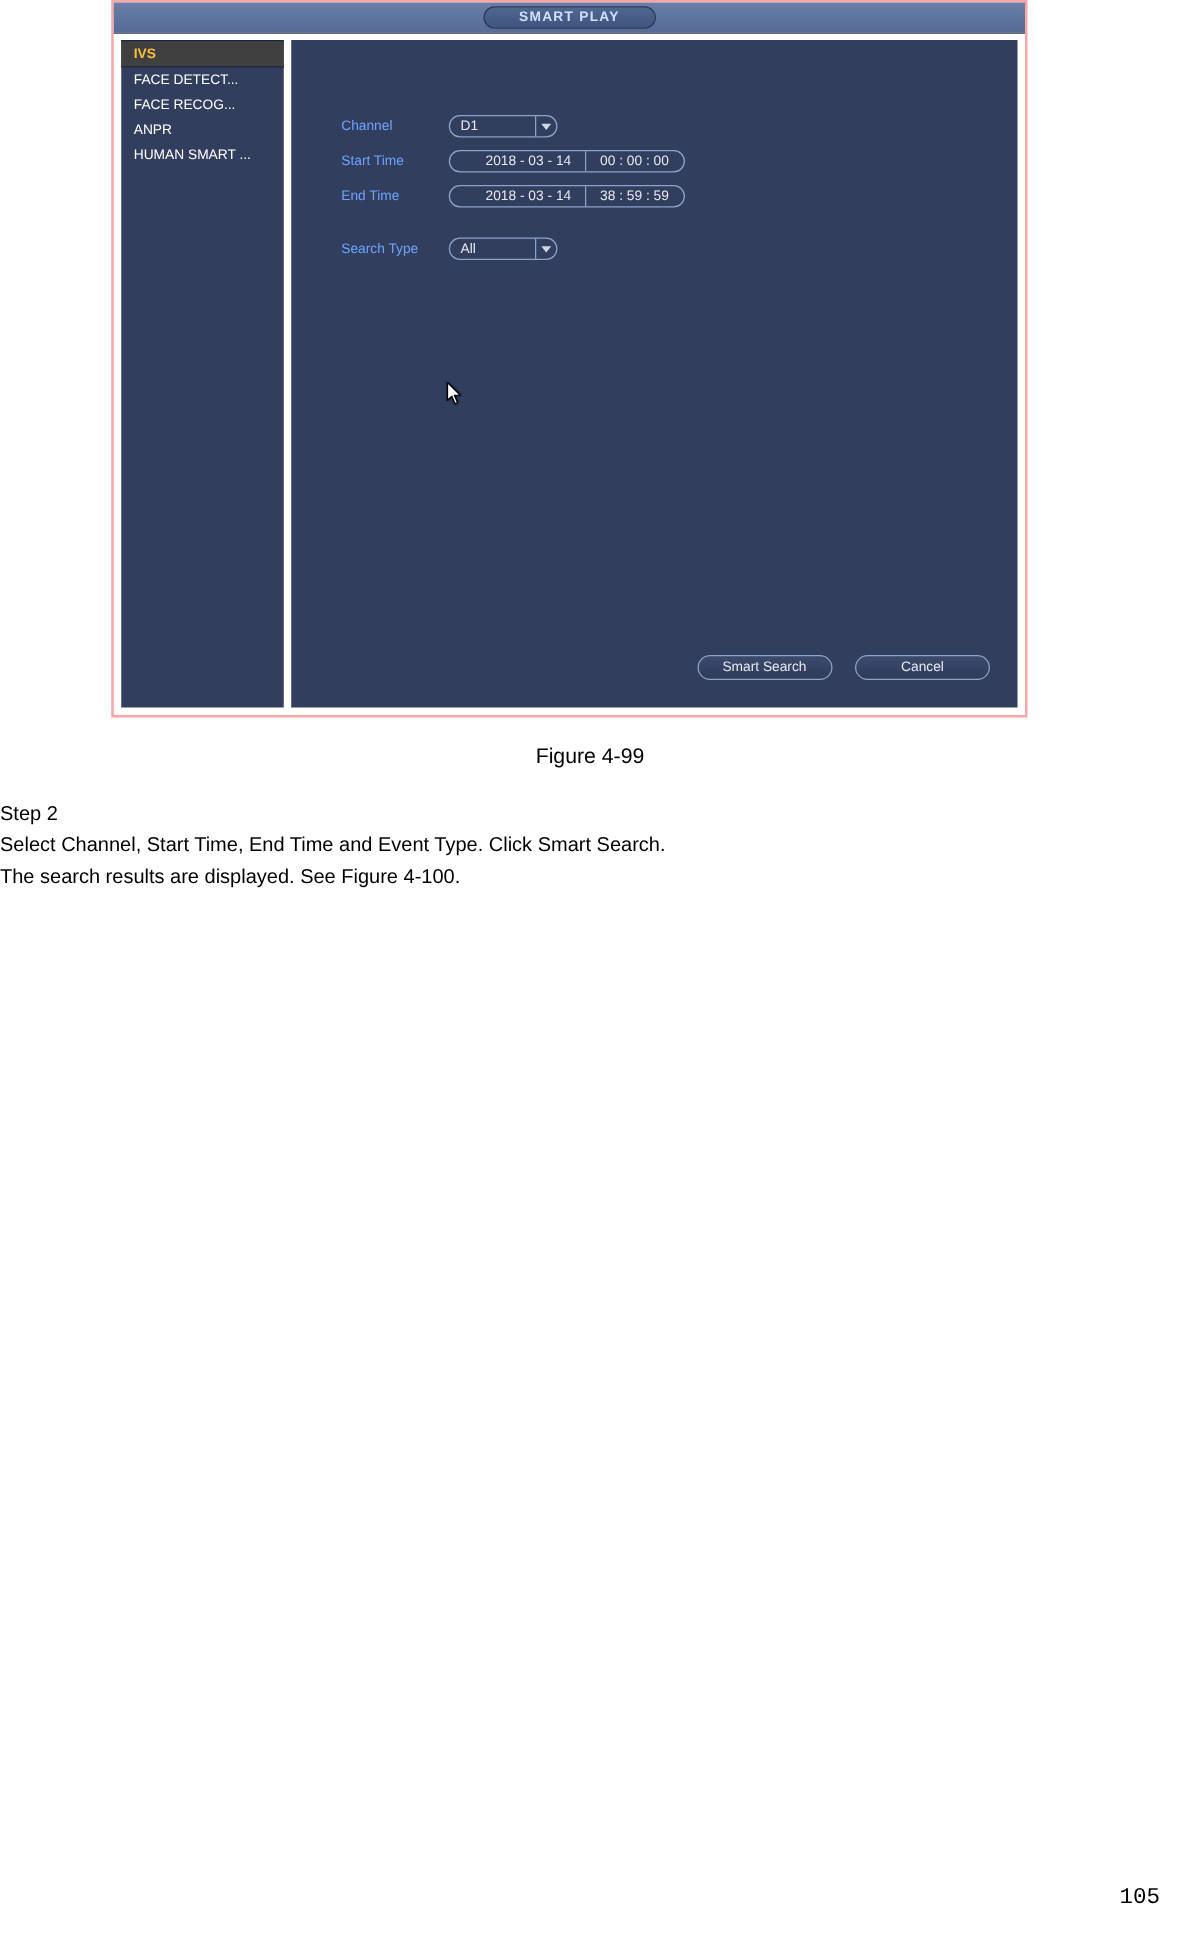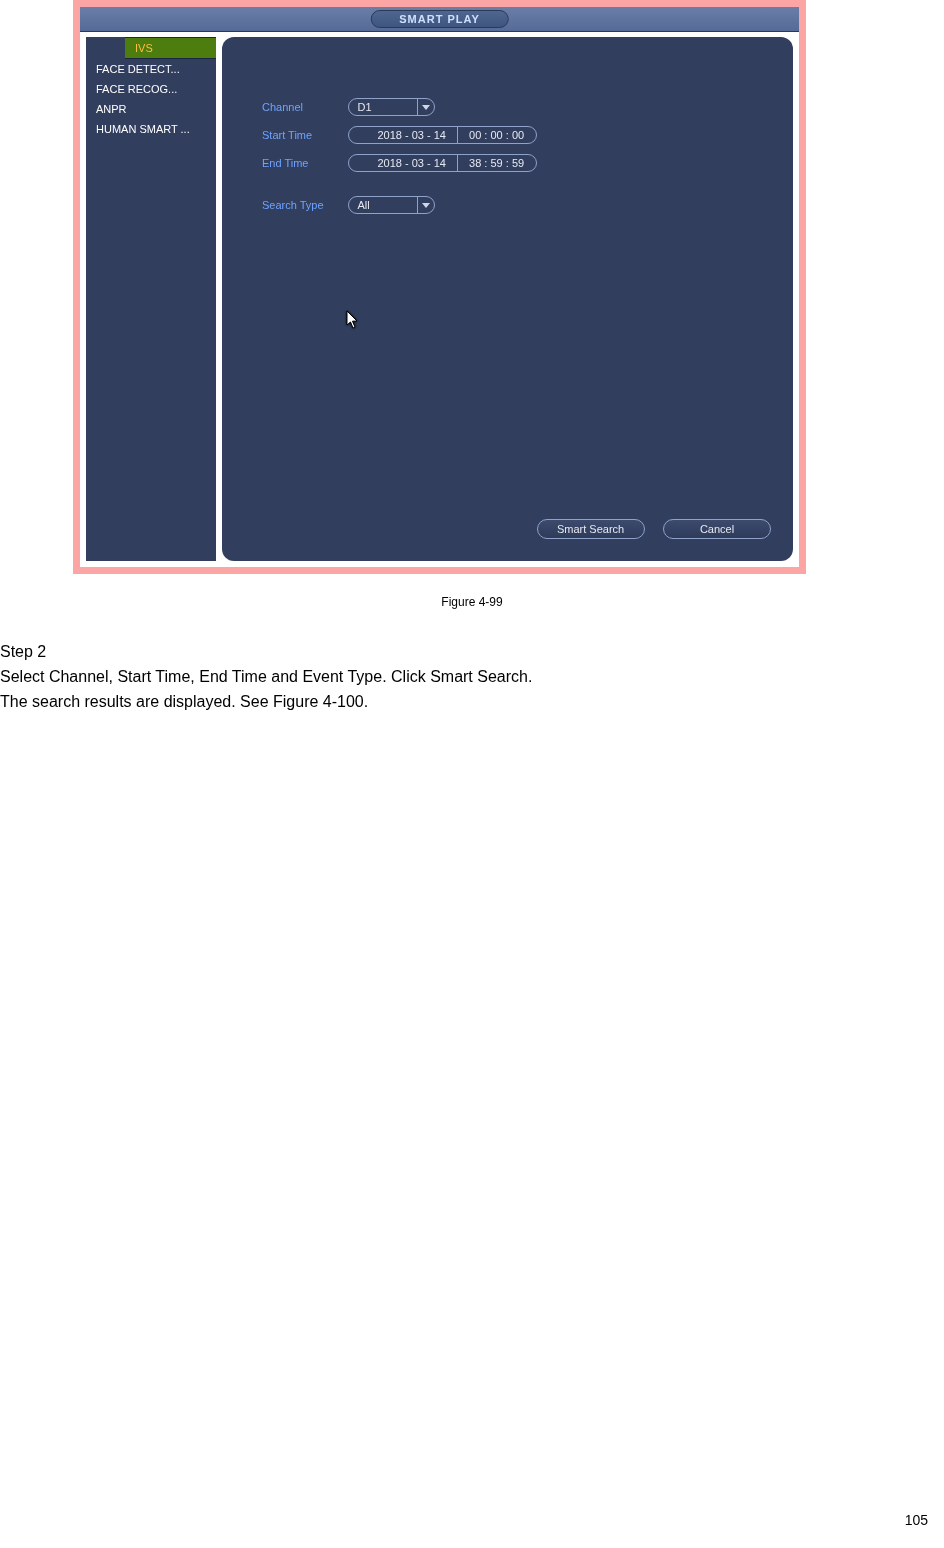--- a/index.html
+++ b/index.html
@@ -1,21 +1,21 @@
 <!DOCTYPE html>
 <html><head>
 <meta charset="utf-8">
 <style>
   html,body{margin:0;padding:0;background:#fff;font-family:Arial,Helvetica,sans-serif;color:#000;}
   .page{width:944px;height:1548px;position:relative;box-sizing:border-box;}
 
   
   .shot{
-    position:absolute;left:73px;top:0;width:733px;height:574px;
-    background:#fff;border:7px solid #fca5a5;box-sizing:border-box;
+    position:absolute;left:89px;top:0;width:733px;height:574px;
+    background:#fff;border:2px solid #fca5a5;box-sizing:border-box;
   }
   .titlebar{
     position:absolute;left:0;top:0;right:0;height:24px;
     background:linear-gradient(#6a7ea8,#556a96);
     border-bottom:1px solid #2c3954;
   }
   .titlepill{
     position:absolute;left:50%;top:3px;transform:translateX(-50%);
     padding:2px 28px;border-radius:10px;
     background:linear-gradient(#4f6690,#3e5580);
@@ -27,27 +27,27 @@
     background:#ffffff;
   }
   .sideinner{
     position:absolute;left:0;top:0;right:0;bottom:0;
     background:#313e5e;
   }
   .sideitem{
     color:#fff;font-size:11px;padding:4px 10px;white-space:nowrap;
   }
   .sideitem.sel{
-    background:#4d7c0f;color:#ffbf3f;font-weight:normal;
-    border-top:1px solid #1a2740;border-bottom:1px solid #1a2740;margin-left:39px;
+    background:#404040;color:#ffbf3f;font-weight:bold;
+    border-top:1px solid #1a2740;border-bottom:1px solid #1a2740;
   }
 
   .mainpanel{
     position:absolute;left:142px;top:30px;right:6px;bottom:6px;
-    background:#313e5e;border-radius:12px;
+    background:#313e5e;border-radius:0;
   }
   .formrow{position:absolute;left:40px;height:20px;}
   .formlabel{
     display:inline-block;width:82px;color:#6ea3ff;font-size:11px;
     vertical-align:middle;
   }
   .pill{
     display:inline-block;vertical-align:middle;
     border:1px solid #8fa2c9;border-radius:10px;
     color:#e6e9f1;font-size:11px;height:18px;box-sizing:border-box;
@@ -77,31 +77,31 @@
     display:inline-block;min-width:78px;text-align:center;
     border:1px solid #8fa2c9;border-radius:10px;color:#e6e9f1;
     font-size:11px;padding:3px 14px;margin-left:14px;
     background:linear-gradient(#3c4a6d,#2e3b5a);
     margin-top:20px;
   }
 
   
   .caption{
     position:absolute;left:0;top:595px;width:944px;text-align:center;
-    font-size:12px;
+    font-size:17px;
   }
   .stepline{
     position:absolute;left:0;top:640px;width:792px;font-size:16px;
     line-height:1.55;
   }
   .steplabel{display:inline-block;width:80px;vertical-align:top;}
   .steptext{display:inline-block;width:820px;vertical-align:top;}
   .pagenum{
     position:absolute;right:16px;bottom:20px;
-    font-family:Liberation Sans, sans-serif;font-size:14px;
+    font-family:Liberation Mono, monospace;font-size:18px;
   }
 </style>
 </head>
 <body>
 
 <div class="page">
 
   <div class="shot">
     <div class="titlebar">
       <div class="titlepill">SMART PLAY</div>

